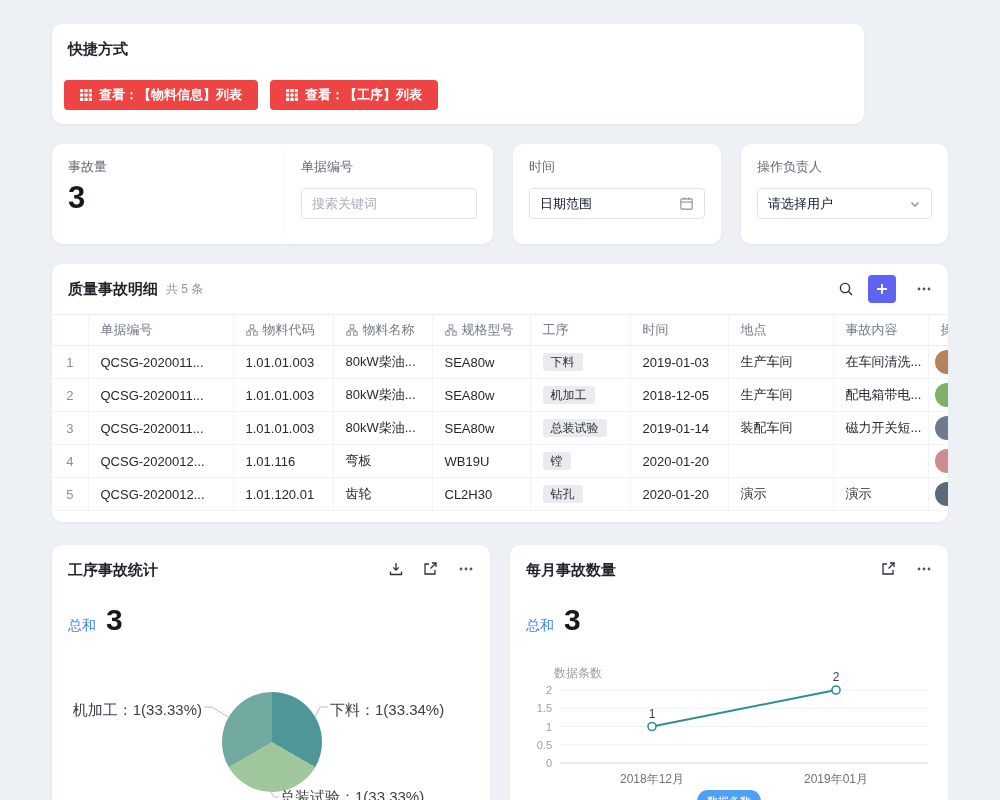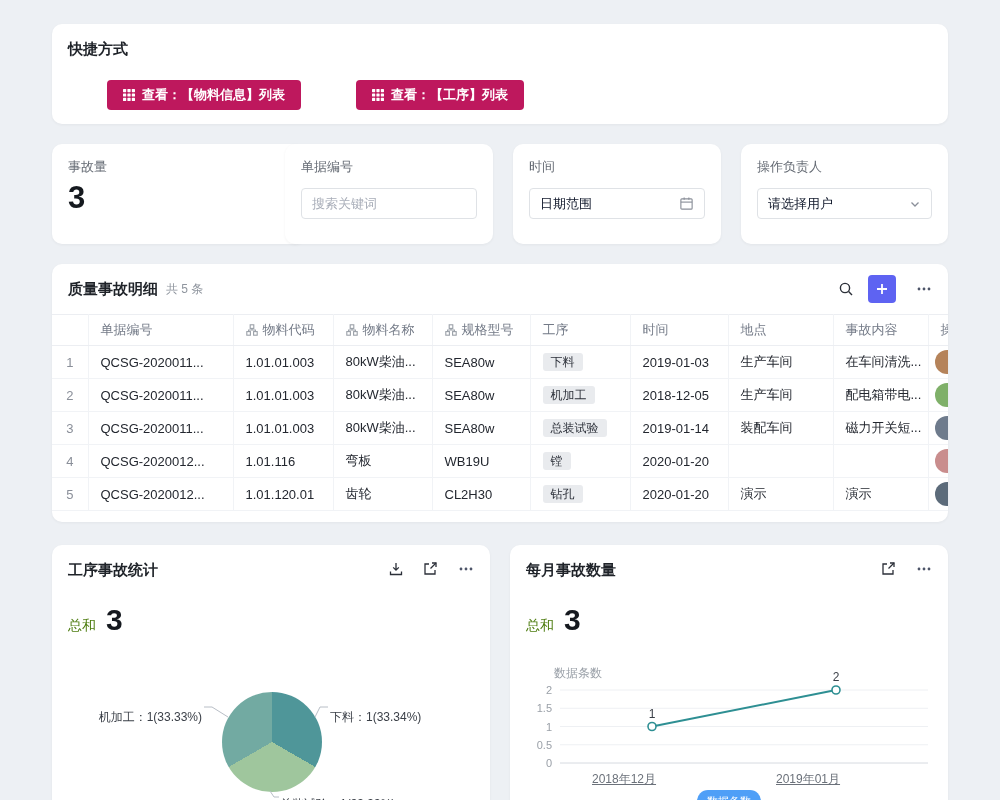--- a/index.html
+++ b/index.html
@@ -3,25 +3,25 @@
 <meta charset="utf-8">
 <style>
   * { margin:0; padding:0; box-sizing:border-box; }
   html,body { background:#edf0f4; }
   .page { position:relative; width:1000px; height:800px; background:#edf0f4; overflow:hidden;
           font-family:"Liberation Sans","DejaVu Sans",sans-serif; color:#23272f; }
   .card { position:absolute; background:#fff; border-radius:10px; box-shadow:0 1px 3px rgba(31,35,41,.05); }
   .card-title { position:absolute; left:16px; top:16px; font-size:15px; font-weight:700; color:#1f2329; white-space:nowrap; }
 
   
-  #shortcut-card { left:52px; top:24px; width:896px; height:100px; }
+  #shortcut-card { left:52px; top:24px; width:812px; height:100px; }
   .btn-row { position:absolute; left:12px; top:56px; display:flex; gap:12px; }
   .sc-btn { display:flex; align-items:center; gap:7px; height:30px; padding:0 16px; border:none; cursor:pointer;
-            background:#be185d; color:#fff; font-size:13px; font-weight:700; border-radius:4px;
-            font-family:"Liberation Sans","DejaVu Sans",sans-serif; white-space:nowrap;margin-left:43px; }
+            background:#ef4444; color:#fff; font-size:13px; font-weight:700; border-radius:4px;
+            font-family:"Liberation Sans","DejaVu Sans",sans-serif; white-space:nowrap; }
   .sc-btn .ic { display:flex; }
 
   
   .f-card { top:144px; height:100px; }
   #f1 { left:52px;  width:253px; }
   #f2 { left:285px; width:208px; }
   #f3 { left:513px; width:208px; }
   #f4 { left:741px; width:207px; }
   .f-label { position:absolute; left:16px; top:14px; font-size:13px; color:#646a73; }
   .stat-num { position:absolute; left:16px; top:36px; font-size:31px; font-weight:700; color:#15191f; }
@@ -49,36 +49,36 @@
   .c-idx { text-align:center; padding:0; color:#8a8f99; }
   .tag { display:inline-block; background:#e9ebee; color:#2b2f38; font-size:12px; border-radius:3px; padding:3px 8px; line-height:1; }
   .avatar { display:inline-block; width:24px; height:24px; border-radius:50%; vertical-align:middle; }
   .c-op { padding:0 0 0 6px; }
 
   
   #pie-card  { left:52px;  top:545px; width:438px; height:320px; overflow:hidden; }
   #line-card { left:510px; top:545px; width:438px; height:320px; overflow:hidden; }
   .chart-ic { position:absolute; top:16px; width:16px; height:16px; display:flex; align-items:center; justify-content:center; cursor:pointer; }
   .total-row { position:absolute; left:16px; top:58px; display:flex; align-items:baseline; gap:10px; }
-  .total-label { font-size:14px; color:#4d7c0f; }
+  .total-label { font-size:14px; color:#3b82f6; }
   .total-num { font-size:30px; font-weight:700; color:#15191f; }
 
   
   .pie { position:absolute; left:170px; top:147px; width:100px; height:100px; border-radius:50%; }
-  .pie-anno { position:absolute; font-size:12px; color:#3a3f47; white-space:nowrap;margin-top:8px; }
+  .pie-anno { position:absolute; font-size:15px; color:#3a3f47; white-space:nowrap; }
   .anno-left   { left:16px;  top:156px; width:134px; text-align:right; }
   .anno-right  { left:278px; top:156px; }
   .anno-bottom { left:228px; top:243px; }
   .leader-svg { position:absolute; left:0; top:0; pointer-events:none; }
 
   
   .ylabel { position:absolute; left:44px; top:120px; font-size:12px; color:#9aa0a8; }
   #line-plot { position:absolute; left:50px; top:125px; }
   .ytick { position:absolute; left:4px; width:38px; text-align:right; font-size:11px; color:#9aa0a8; }
-  .xtick { position:absolute; top:226px; width:120px; font-size:12px; color:#6b717a;text-decoration:underline; }
+  .xtick { position:absolute; top:226px; width:120px; text-align:center; font-size:12px; color:#6b717a; }
   .legend-pill { position:absolute; left:187px; top:245px; width:64px; height:22px; border-radius:11px;
                  background:#4f9ff7; color:#fff; font-size:11px; text-align:center; line-height:22px; cursor:pointer; }
 </style>
 </head>
 <body>
 
 <div class="page">
 
   <section class="card" id="shortcut-card">
     <div class="card-title">快捷方式</div>

